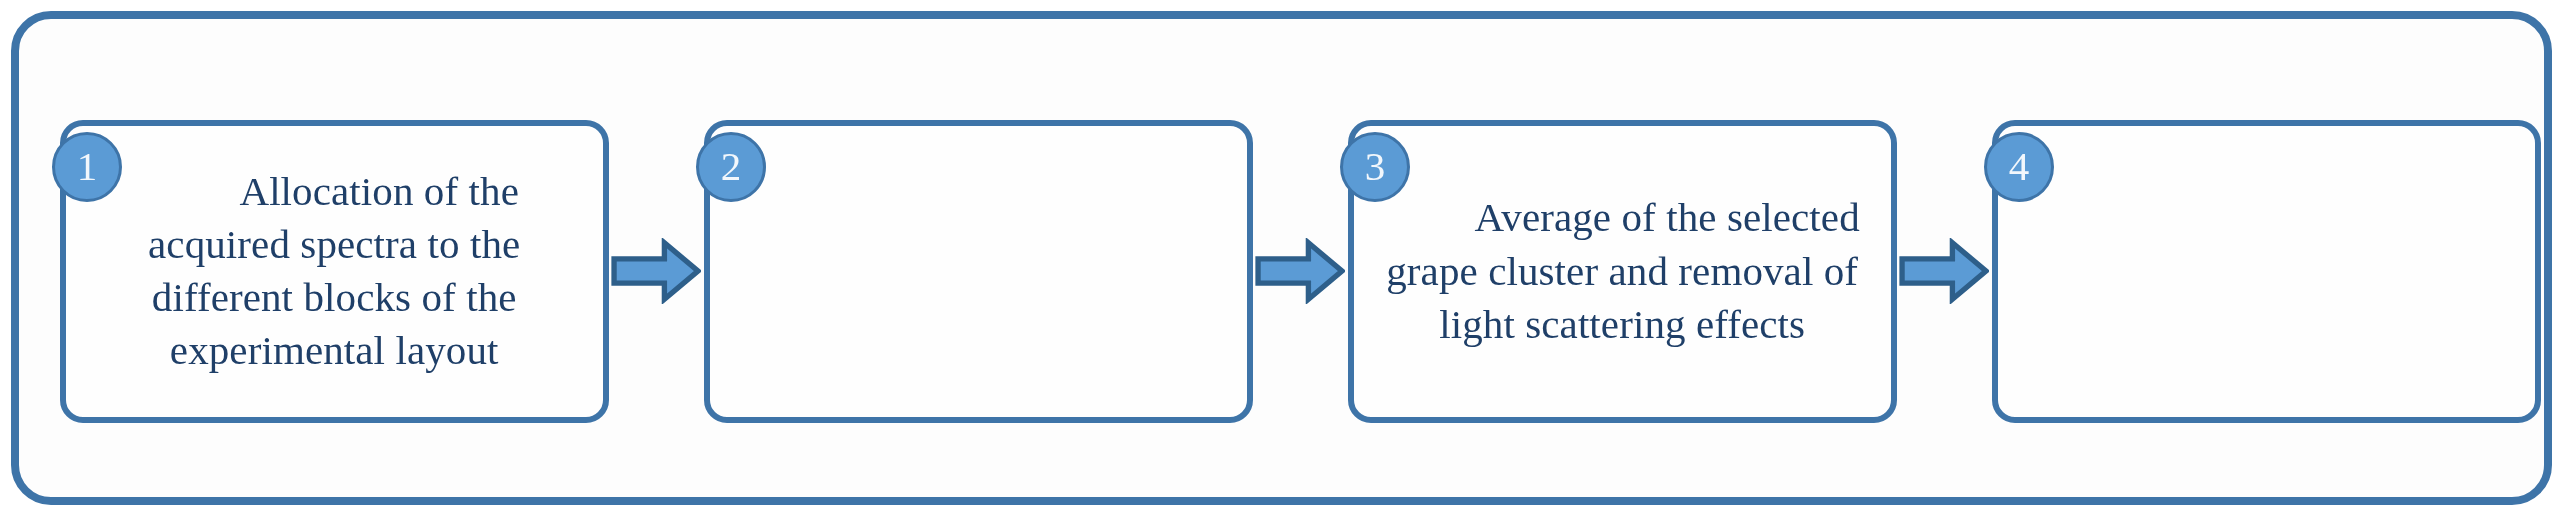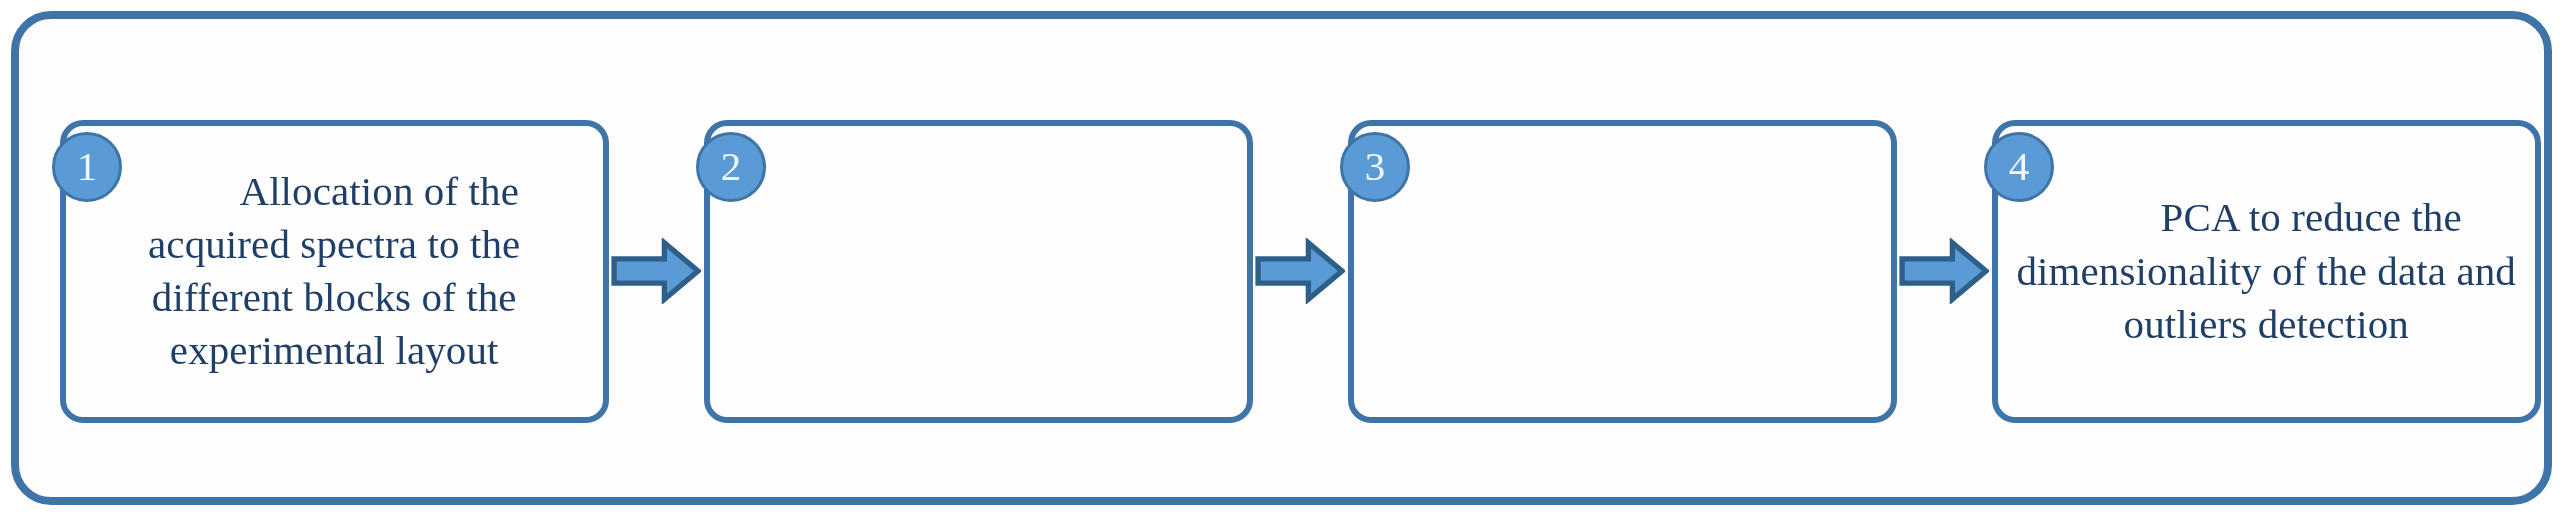--- a/index.html
+++ b/index.html
@@ -141,33 +141,33 @@
           <svg width="90" height="66" viewBox="0 0 118 86" aria-hidden="true">
             <polygon points="4,27 70,27 70,6 114,43 70,80 70,59 4,59" fill="#5B9BD5" stroke="#2E5F8A" stroke-width="7" stroke-linejoin="miter"></polygon>
           </svg>
         </span>
       </div>
 
       <div class="step-box">
         <div class="step-badge">
           <span>3</span>
         </div>
+        <span class="step-text">Average of the selected grape cluster and removal of light scattering effects</span>
       </div>
 
       <div class="connector">
         <span>
           <svg width="90" height="66" viewBox="0 0 118 86" aria-hidden="true">
             <polygon points="4,27 70,27 70,6 114,43 70,80 70,59 4,59" fill="#5B9BD5" stroke="#2E5F8A" stroke-width="7" stroke-linejoin="miter"></polygon>
           </svg>
         </span>
       </div>
 
       <div class="step-box">
         <div class="step-badge">
           <span>4</span>
         </div>
-        <span class="step-text">PCA to reduce the dimensionality of the data and outliers detection</span>
       </div>
 
     </div>
   </div>
 </div>
 
 
 </body></html>

